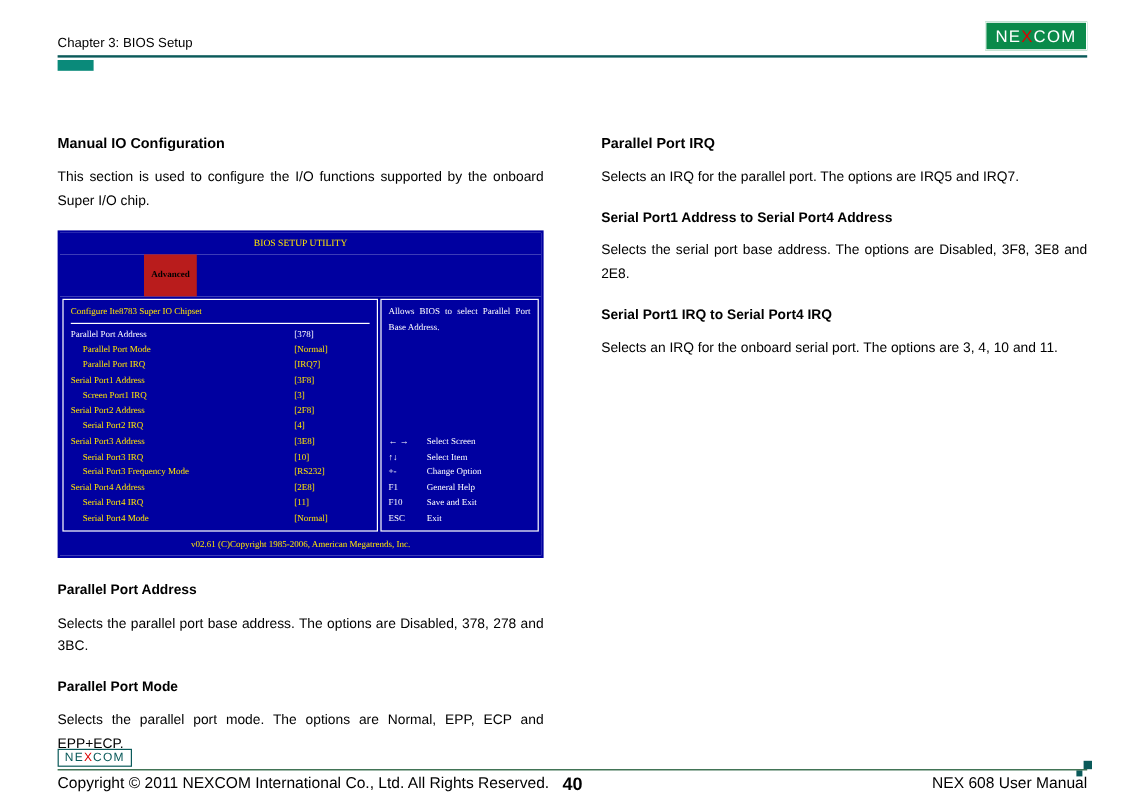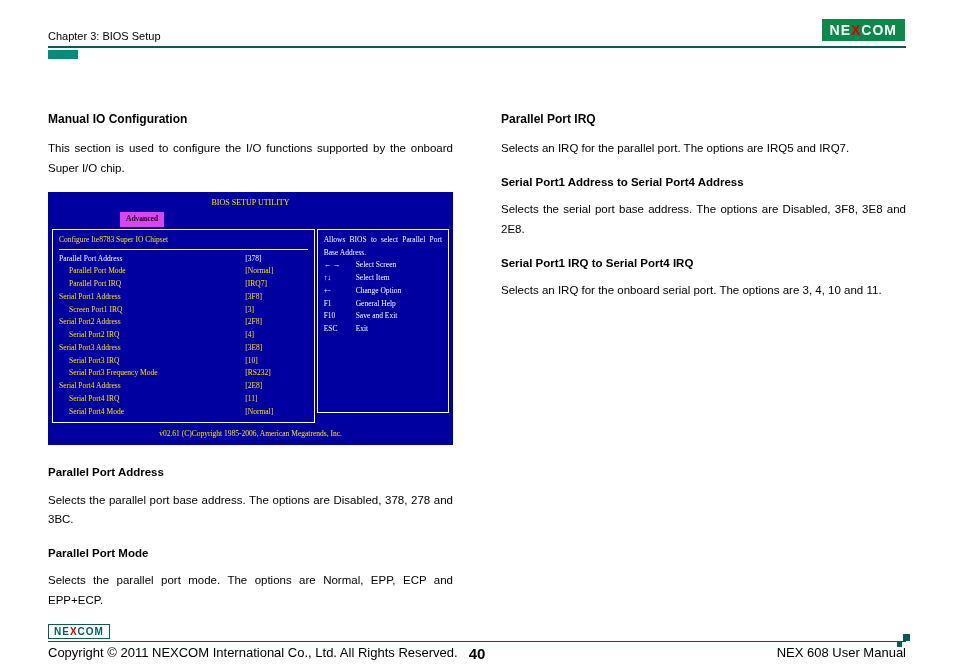--- a/index.html
+++ b/index.html
@@ -1,34 +1,34 @@
 <!DOCTYPE html>
 <html><head>
 <meta charset="utf-8">
 <style>
   * { box-sizing: border-box; margin: 0; padding: 0; }
   body { width: 954px; height: 672px; font-family: Arial, Helvetica, sans-serif; background: #fff; position: relative; color: #000; }
   .page { padding: 18px 48px 0 48px; }
   .top-bar { display: flex; justify-content: space-between; align-items: flex-end; border-bottom: 2px solid #0a5a5a; padding-bottom: 4px; gap: 22px; }
   .chapter { font-size: 11px; }
   .logo { display: flex; align-items: center; }
-  .logo-box { background: #0a8a4a; color: #fff; font-weight: bold; font-size: 14px; letter-spacing: 1px; padding: 3px 8px; border: 1px solid #fff; }
+  .logo-box { background: #0a8a4a; color: #fff; font-weight: normal; font-size: 14px; letter-spacing: 1px; padding: 3px 8px; border: 1px solid #fff; }
   .logo-box .x { color: #d00; }
   .tab-mark { width: 30px; height: 9px; background: #0a8a7a; margin-top: 2px; }
   .content { display: flex; gap: 48px; margin-top: 50px; }
   .col { width: 50%; font-size: 11.5px; line-height: 1.7; text-align: justify; }
   .h2 { font-weight: bold; font-size: 12px; margin-bottom: 10px; }
   .h3 { font-weight: bold; font-size: 11.5px; margin: 14px 0 8px 0; }
   .bios { border: 2px solid #0000a0; margin: 14px 0 18px 0; font-family: "Times New Roman", serif; font-size: 7.5px; width: 100%; }
   .bios-title { background: #0000a0; color: #ffe400; text-align: center; font-weight: normal; padding: 2px 0; font-size: 8px; }
   .bios-tabs { background: #0000a0; color: #fff; display: flex; padding-left: 70px; }
-  .bios-tab { background: #d946ef; color: #000; padding: 1px 6px; font-size: 7.5px; font-weight: bold; }
+  .bios-tab { background: #b91c1c; color: #000; padding: 11px 6px; font-size: 7.5px; font-weight: bold; }
   .bios-body { display: flex; background: #0000a0; }
   .bios-left { flex: 1; border: 1px solid #fff; margin: 2px; padding: 4px 6px; color: #fff; }
-  .bios-right { width: 33%; border: 1px solid #fff; margin: 2px 2px 12px 0; padding: 4px 6px; color: #fff; display: flex; flex-direction: column; justify-content: flex-start; }
+  .bios-right { width: 33%; border: 1px solid #fff; margin: 2px 2px 2px 0; padding: 4px 6px; color: #fff; display: flex; flex-direction: column; justify-content: space-between; }
   .bios-left-head { color: #ffe400; border-bottom: 1px solid #fff; padding-bottom: 2px; margin-bottom: 3px; }
   .bios-row { display: flex; }
   .bios-row .k { width: 58%; }
   .bios-row .v { color: #ffe400; margin-left: 42px; }
   .bios-row.indent .k { padding-left: 10px; }
   .bios-help { color: #fff; }
   .bios-keys { color: #fff; }
   .bios-keys .krow { display: flex; }
   .bios-keys .kk { width: 32px; }
   .bios-footer { background: #0000a0; color: #ffe400; text-align: center; padding: 2px 0; font-size: 7.5px; border-top: 1px solid #0000a0; }

